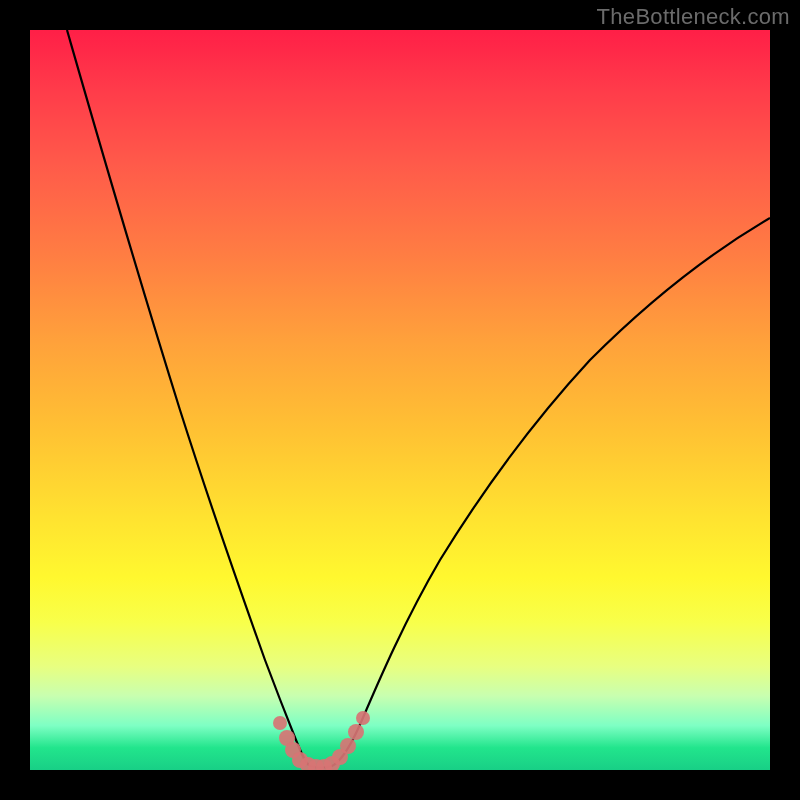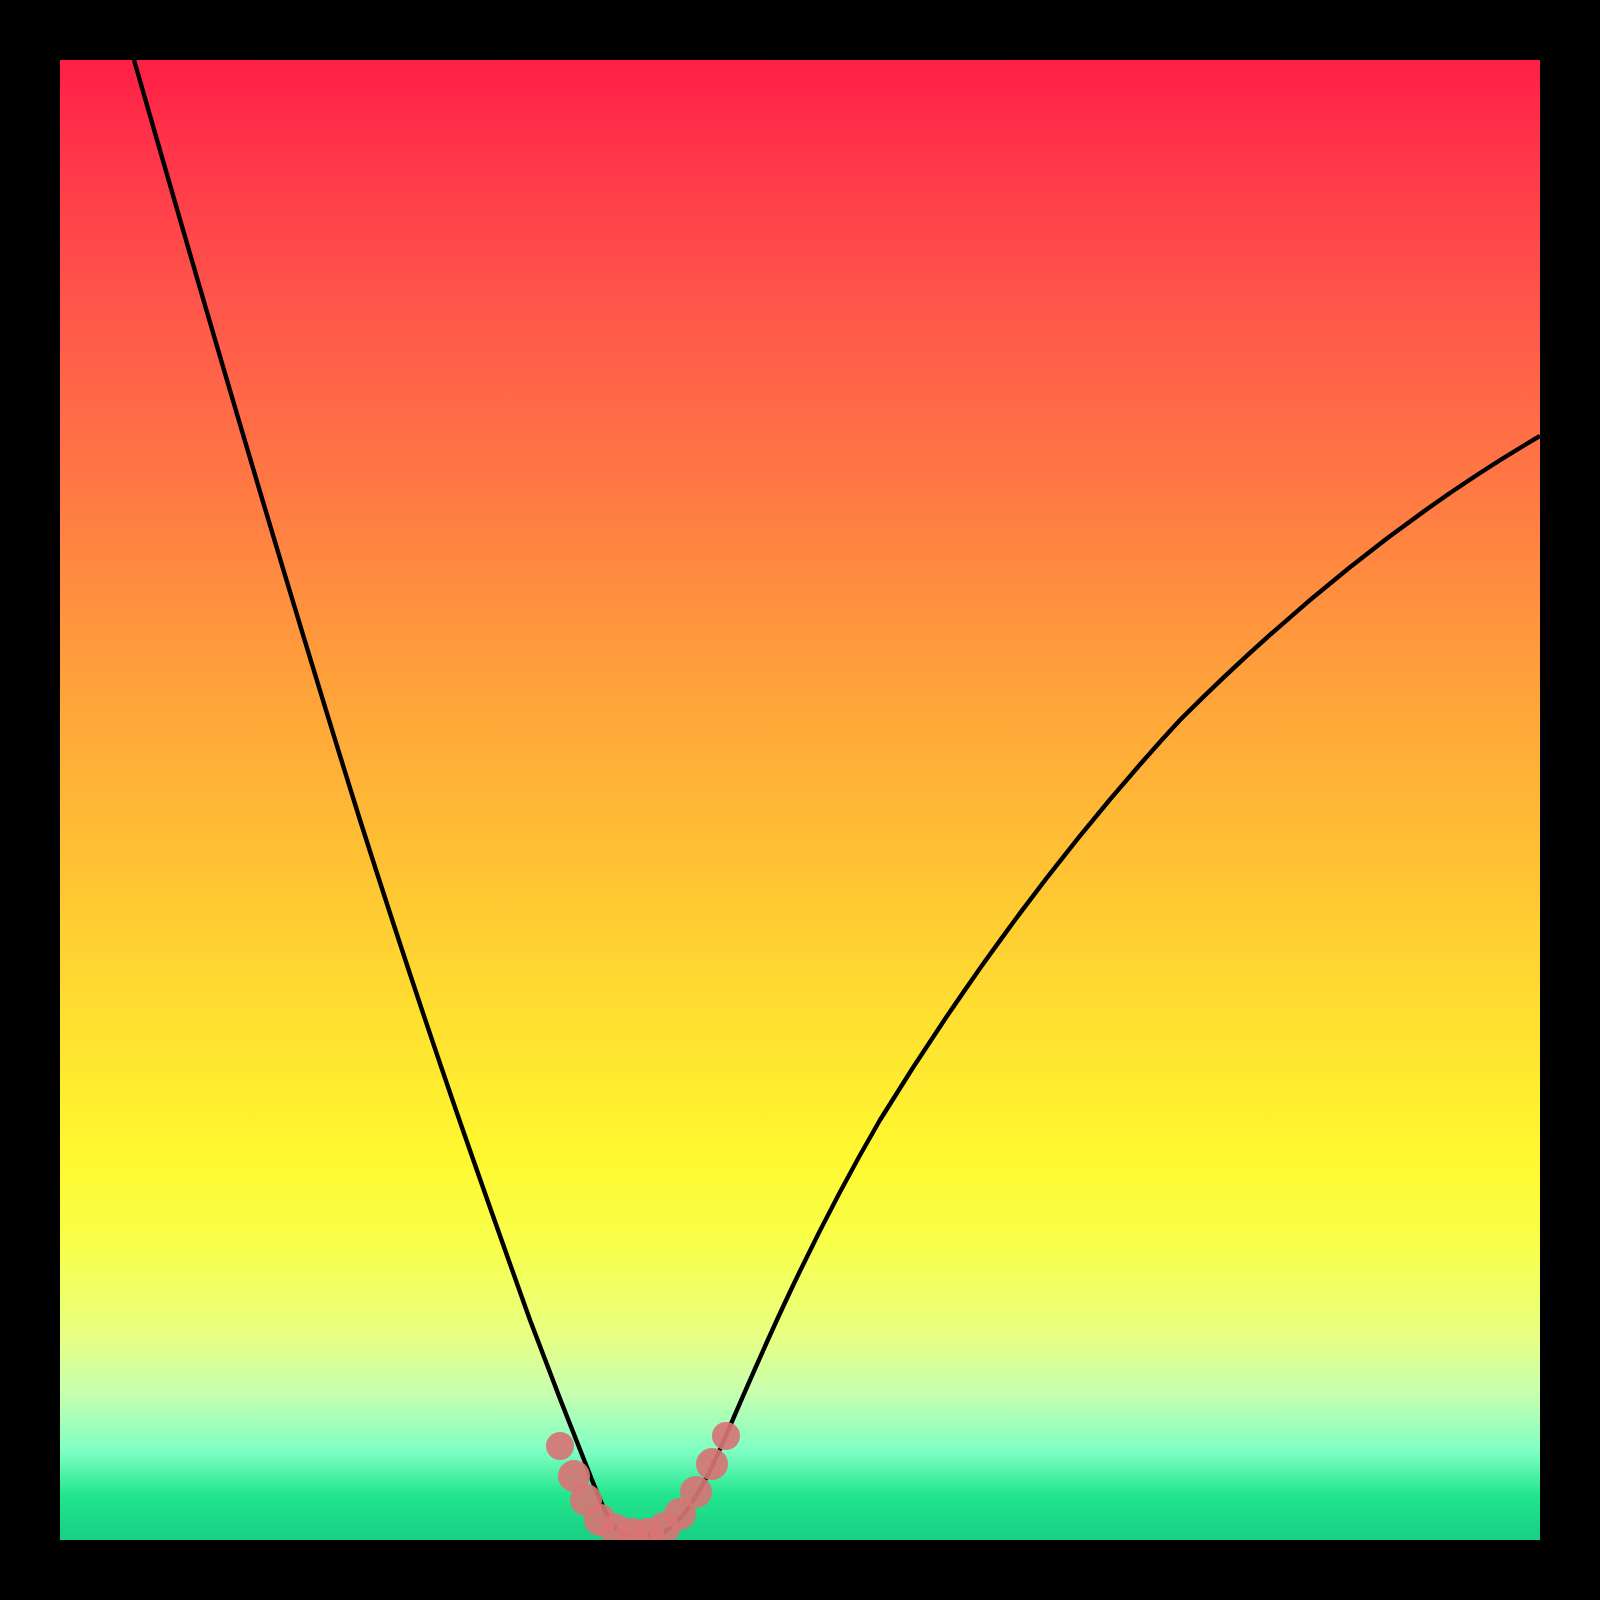--- a/index.html
+++ b/index.html
@@ -54,20 +54,21 @@
     left: 0;
     top: 0;
     width: 740px;
     height: 740px;
   }
 </style>
 </head>
 <body>
 
 <div class="frame">
+  <div class="watermark">TheBottleneck.com</div>
   <div class="plot-area">
     <svg class="curve" viewBox="0 0 740 740" preserveAspectRatio="none">
       <path d="M 37 0
                C 60 80, 100 220, 150 380
                C 185 490, 210 560, 235 630
                C 250 670, 258 690, 266 710
                C 272 725, 276 734, 280 736
                C 286 738, 296 738, 302 736
                C 310 732, 320 718, 332 690
                C 350 648, 375 590, 410 530

